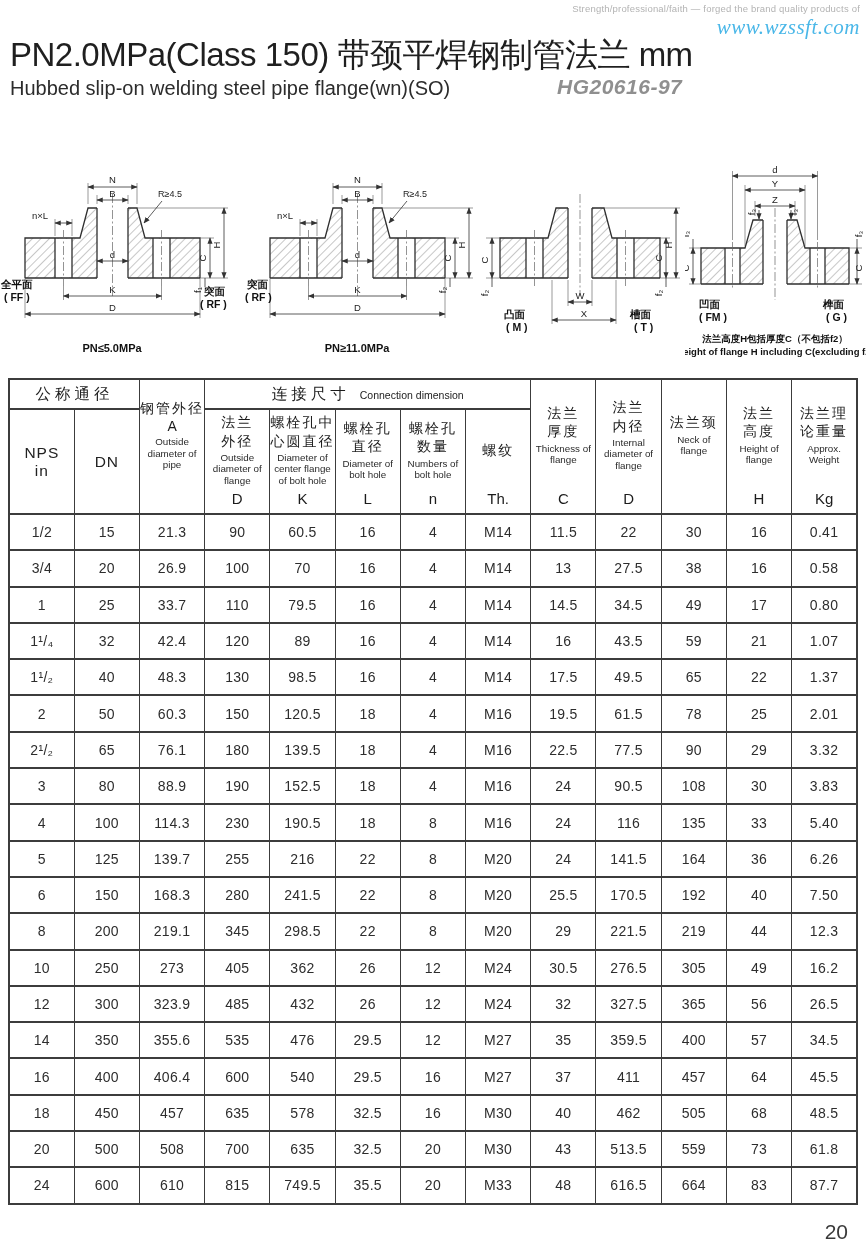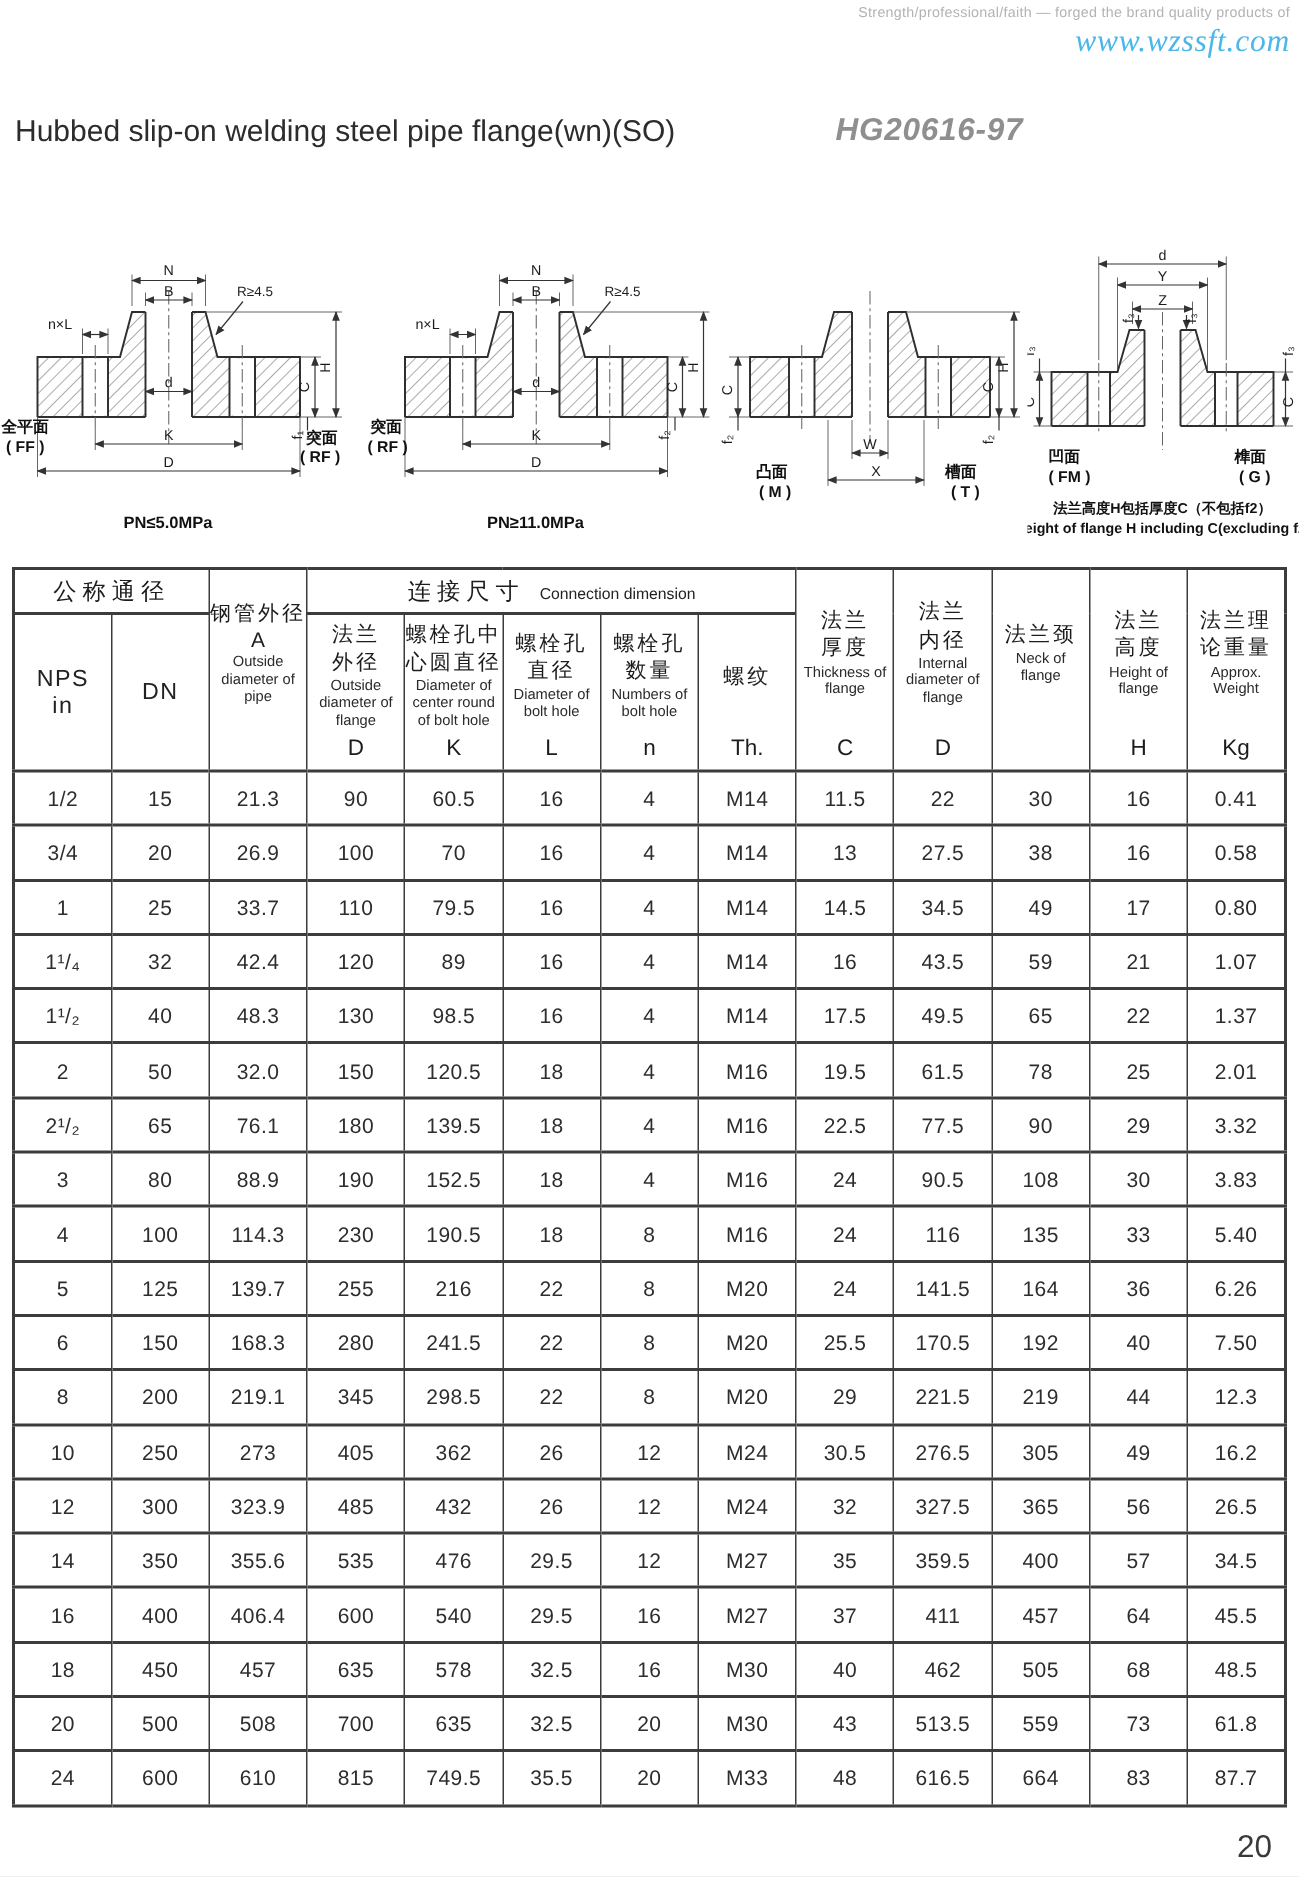--- a/index.html
+++ b/index.html
@@ -49,20 +49,21 @@
 
   .pagenum{position:absolute;top:1220px;right:18px;font-size:21px;color:#3a3a3a;}
 </style>
 </head>
 <body>
 
 <div class="page">
 
   <div class="tagline">Strength/professional/faith — forged the brand quality products of</div>
   <div class="website">www.wzssft.com</div>
+  <div class="title">PN2.0MPa(Class 150) 带颈平焊钢制管法兰  mm</div>
   <div class="subtitle">Hubbed slip-on welding steel pipe flange(wn)(SO)</div>
   <div class="standard">HG20616-97</div>
 
   <div class="diagrams">
 
     <svg width="245" height="205" viewBox="0 0 245 205">
       <defs>
         <pattern id="h1" patternUnits="userSpaceOnUse" width="6" height="6" patternTransform="rotate(45)">
           <line class="hl" x1="0" y1="0" x2="0" y2="6"></line>
         </pattern>
@@ -336,21 +337,21 @@
               <div class="en">Outside diameter of flange</div>
             </div>
             <div class="letter">D</div>
           </div>
         </th>
         <th>
           <div class="hcell hc-short">
             <div class="hwrap">
               <div class="cn">螺栓孔中
 心圆直径</div>
-              <div class="en">Diameter of center round of bolt hole</div>
+              <div class="en">Diameter of center flange of bolt hole</div>
             </div>
             <div class="letter">K</div>
           </div>
         </th>
         <th>
           <div class="hcell hc-short">
             <div class="hwrap">
               <div class="cn">螺栓孔
 直径</div>
               <div class="en">Diameter of bolt hole</div>
@@ -450,21 +451,21 @@
           <td>M14</td>
           <td>17.5</td>
           <td>49.5</td>
           <td>65</td>
           <td>22</td>
           <td>1.37</td>
         </tr>
         <tr>
           <td>2</td>
           <td>50</td>
-          <td>32.0</td>
+          <td>60.3</td>
           <td>150</td>
           <td>120.5</td>
           <td>18</td>
           <td>4</td>
           <td>M16</td>
           <td>19.5</td>
           <td>61.5</td>
           <td>78</td>
           <td>25</td>
           <td>2.01</td>

